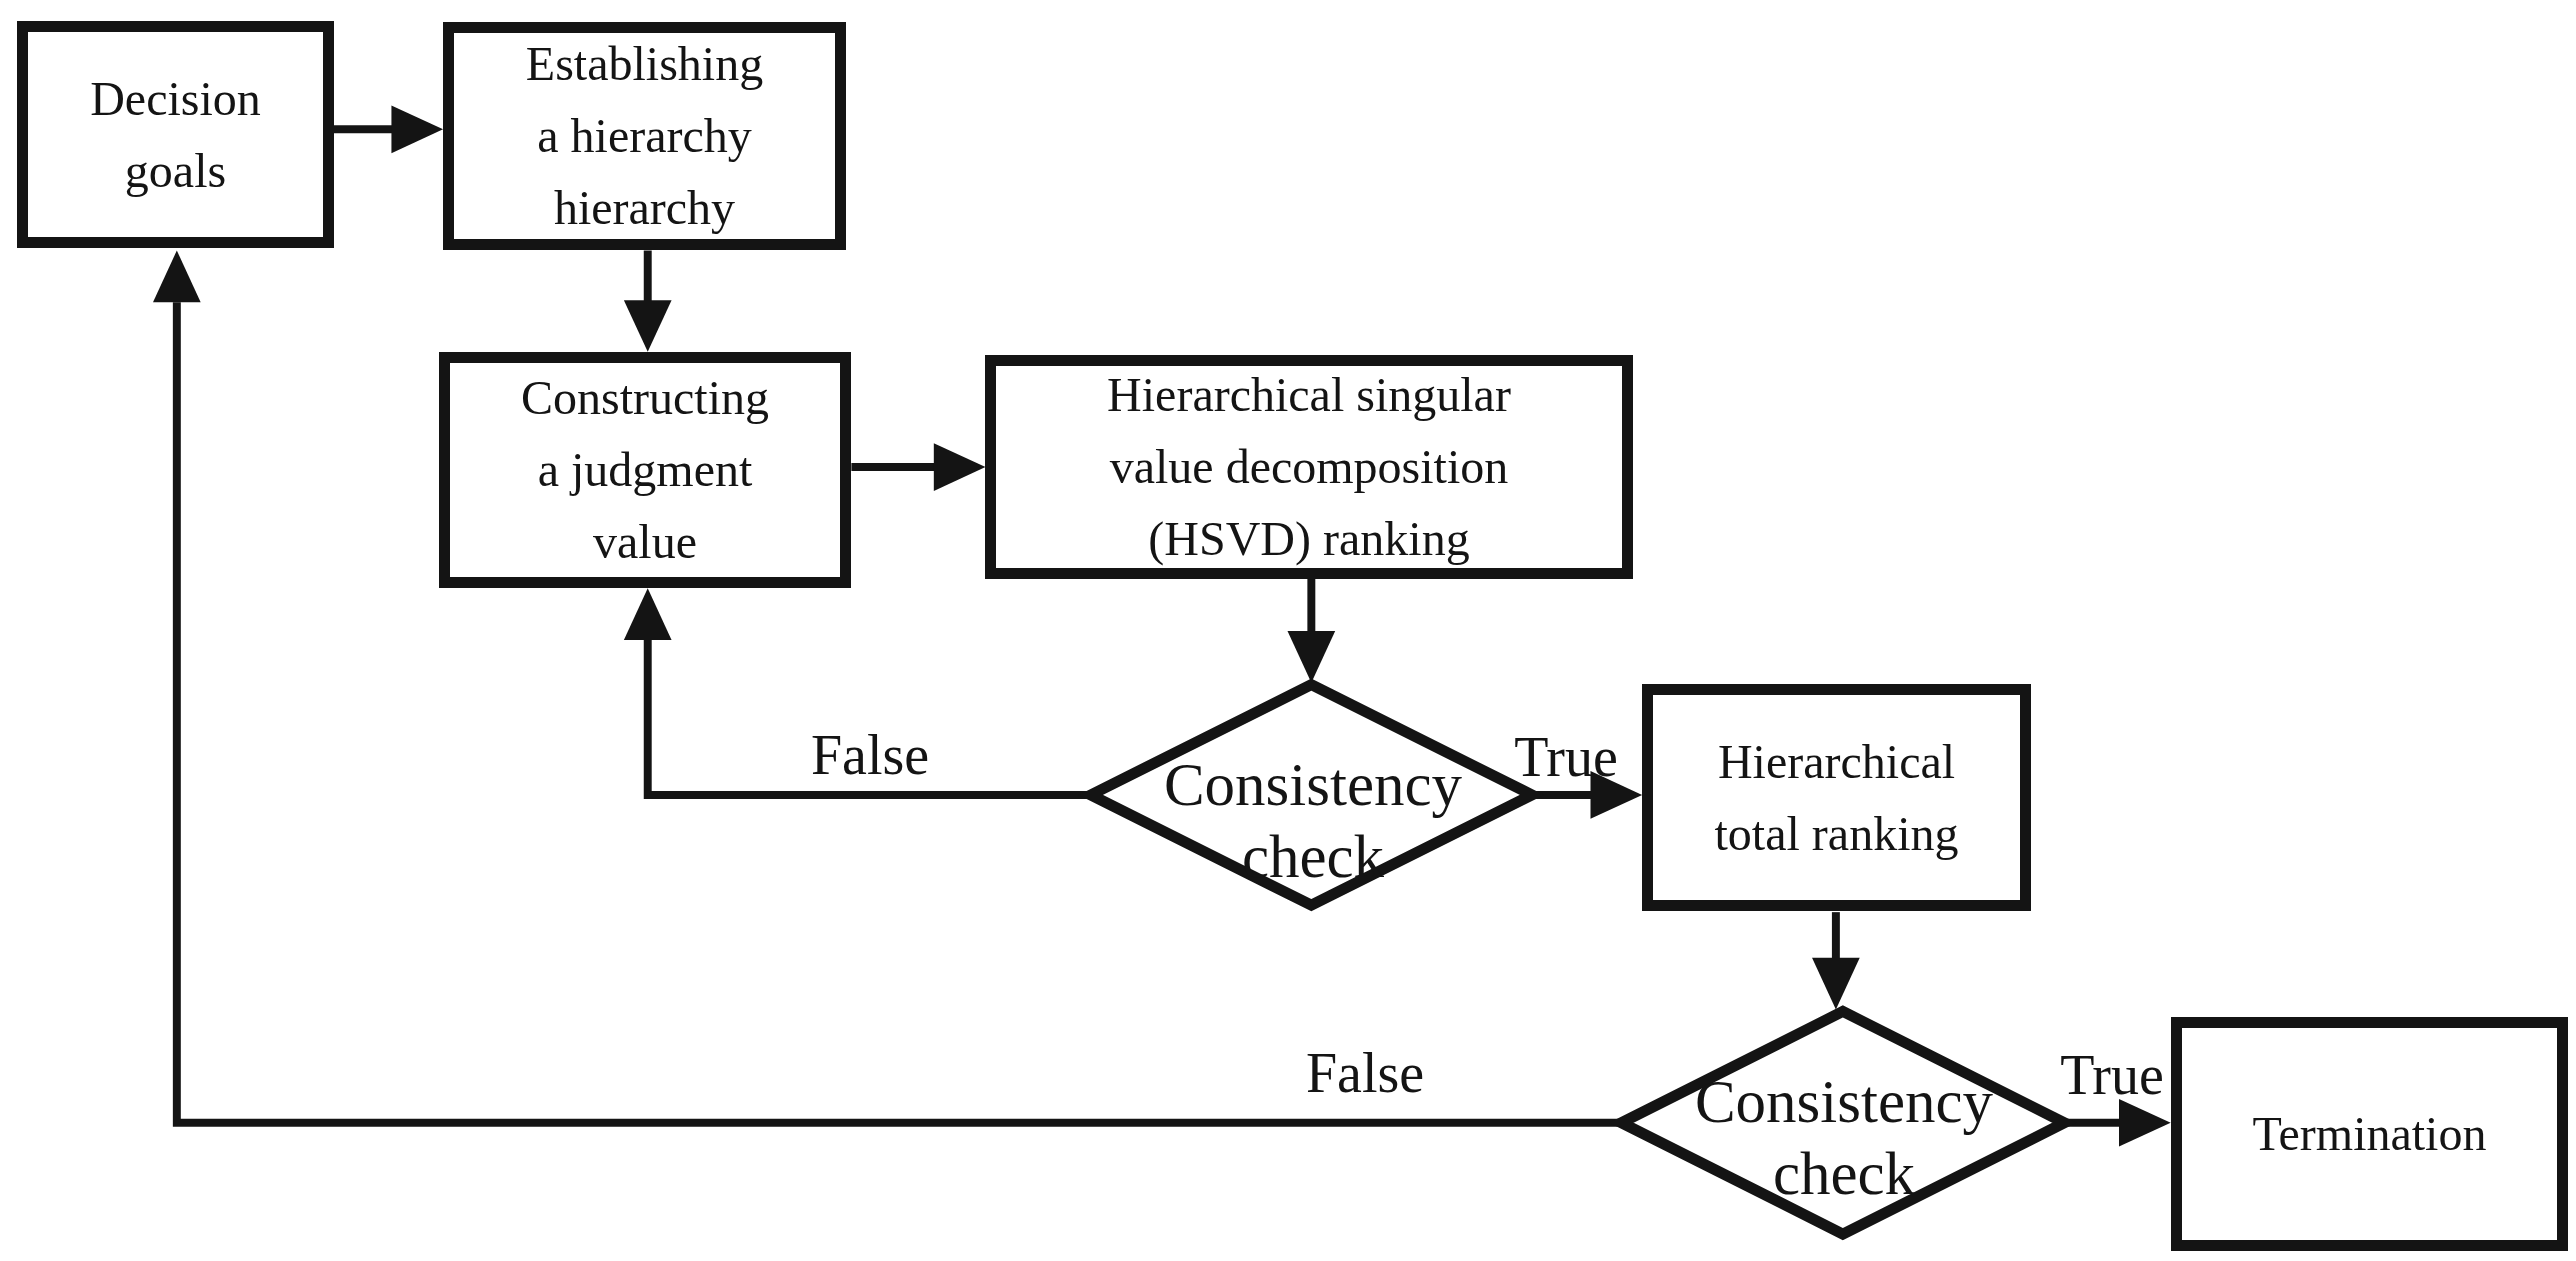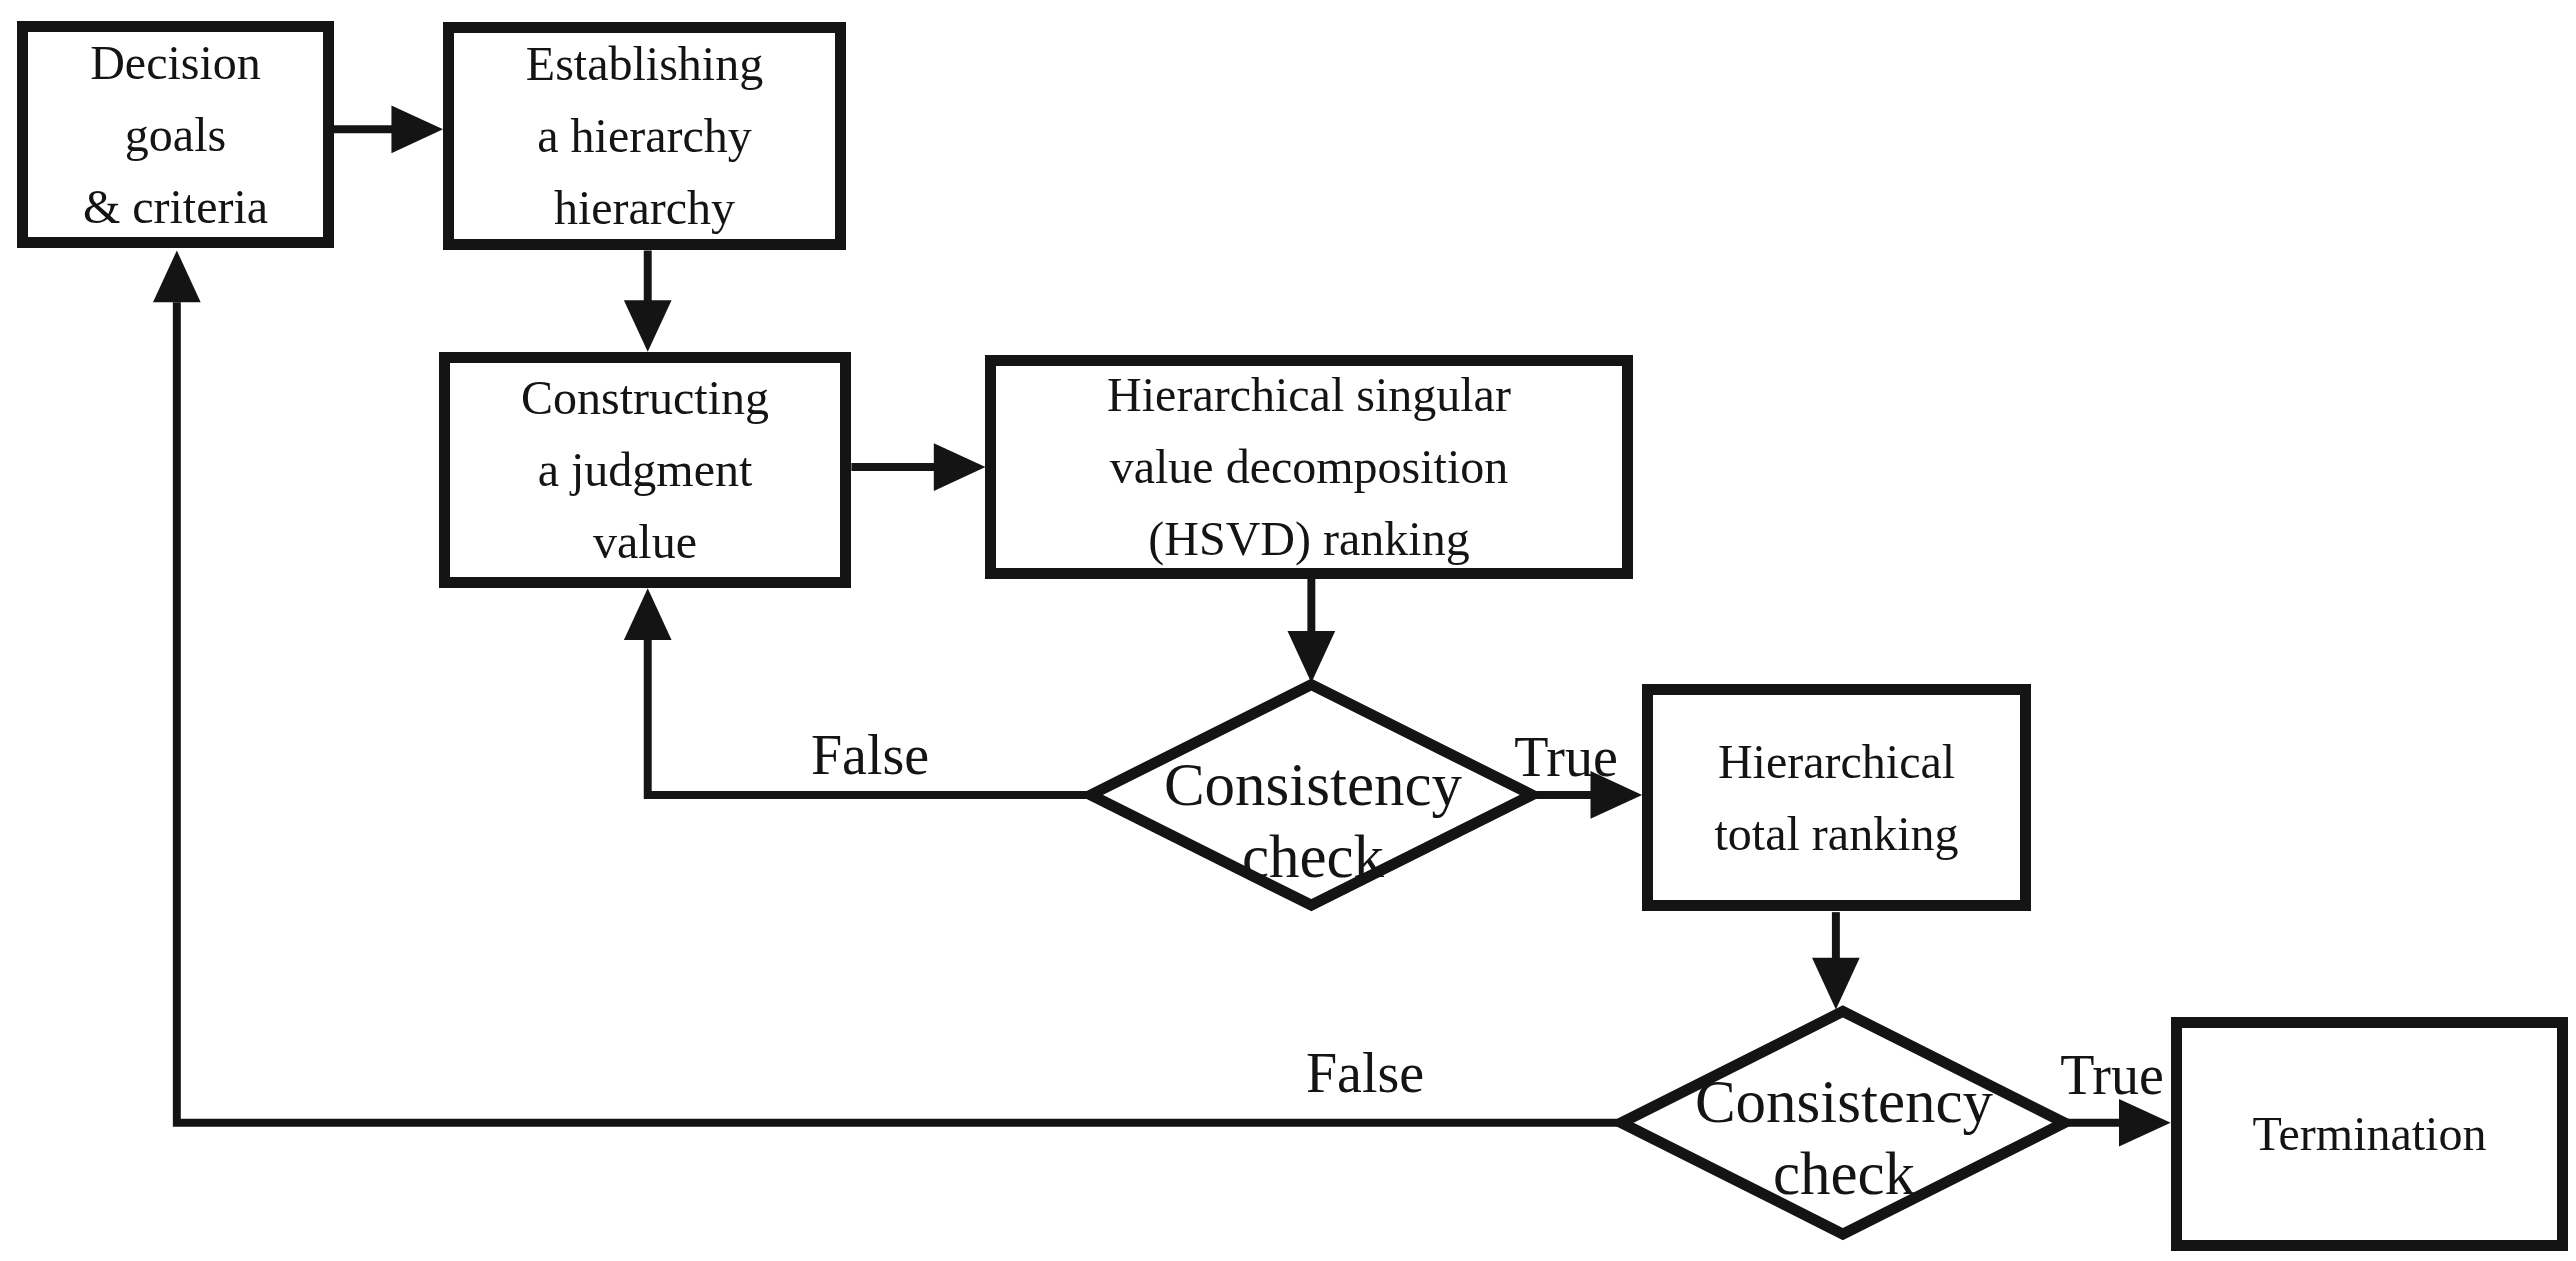--- a/index.html
+++ b/index.html
@@ -119,21 +119,20 @@
       <polygon class="head" points="2185,1130 2133,1106 2133,1154"></polygon>
     </g>
 
     <polygon class="diamond-shape" points="1320,689 1542,800 1320,911 1098,800"></polygon>
     <polygon class="diamond-shape" points="1855,1018 2078,1130 1855,1242 1632,1130"></polygon>
   </svg>
 
   <div class="box" style="left:17px; top:21px; width:317px; height:227px;">
     <div>Decision</div>
     <div>goals</div>
-    <div>&amp; criteria</div>
   </div>
 
   <div class="box" style="left:443px; top:22px; width:403px; height:228px;">
     <div>Establishing</div>
     <div>a hierarchy</div>
     <div>hierarchy</div>
   </div>
 
   <div class="box" style="left:439px; top:352px; width:412px; height:236px;align-items:center;">
     <div>Constructing</div>

